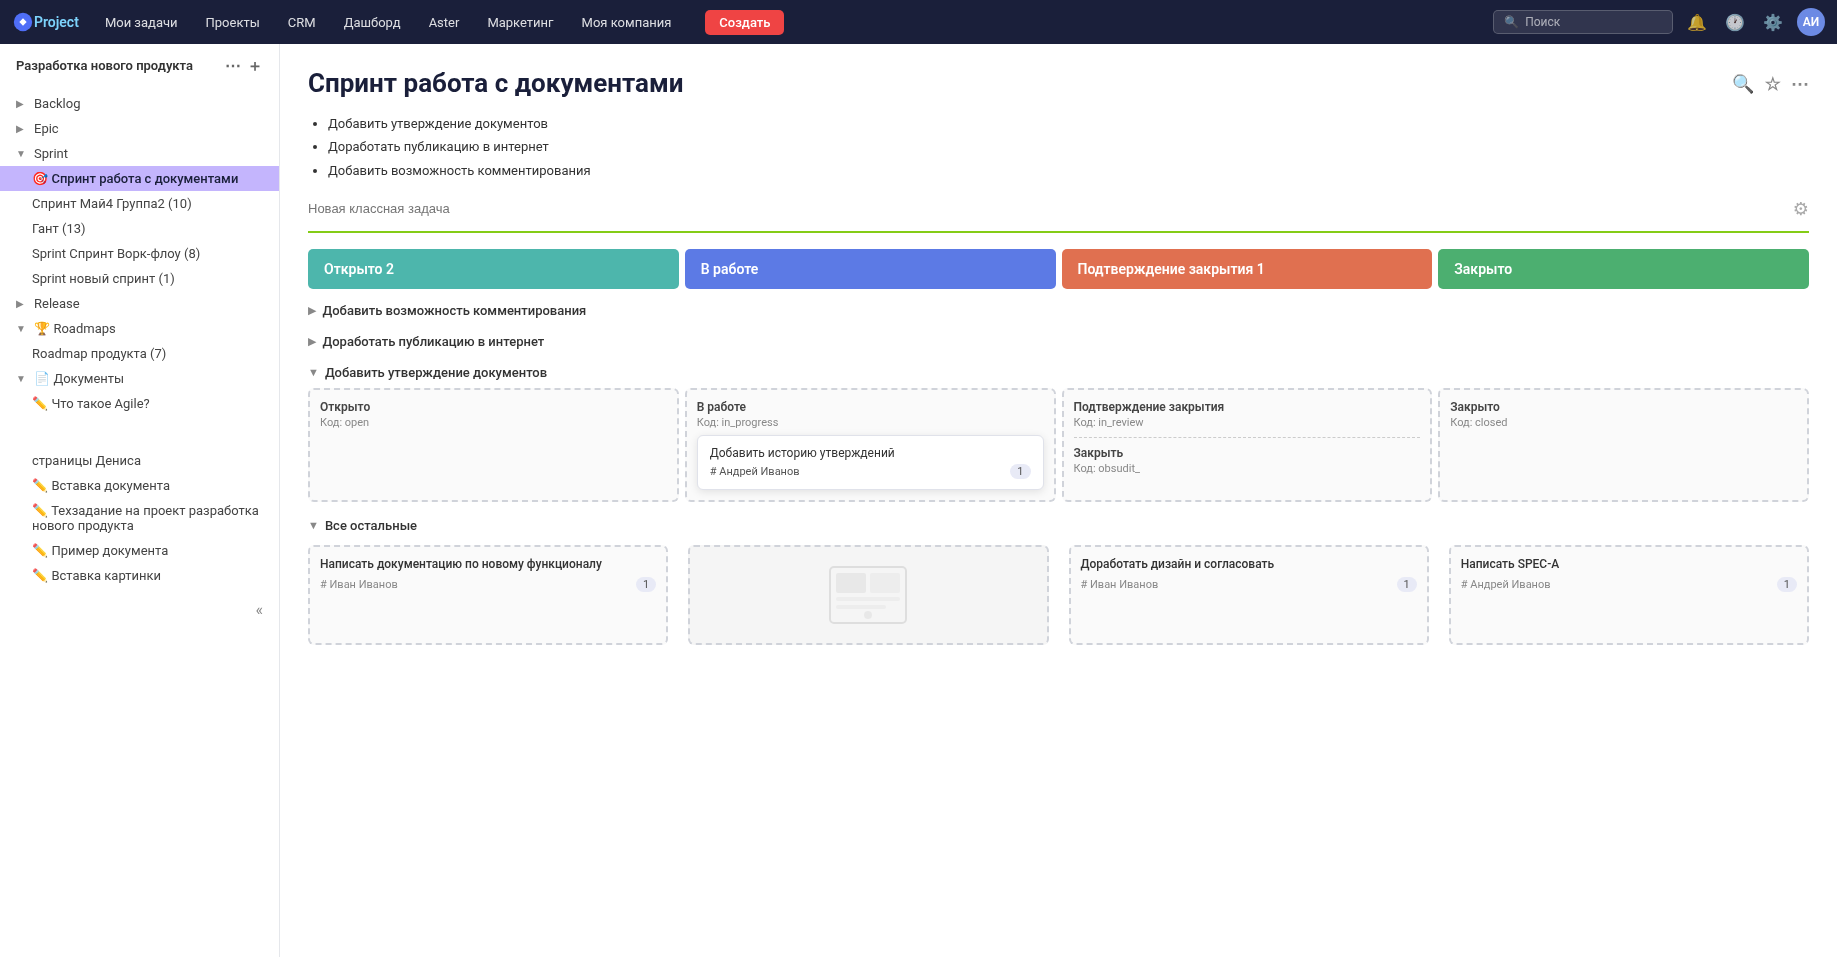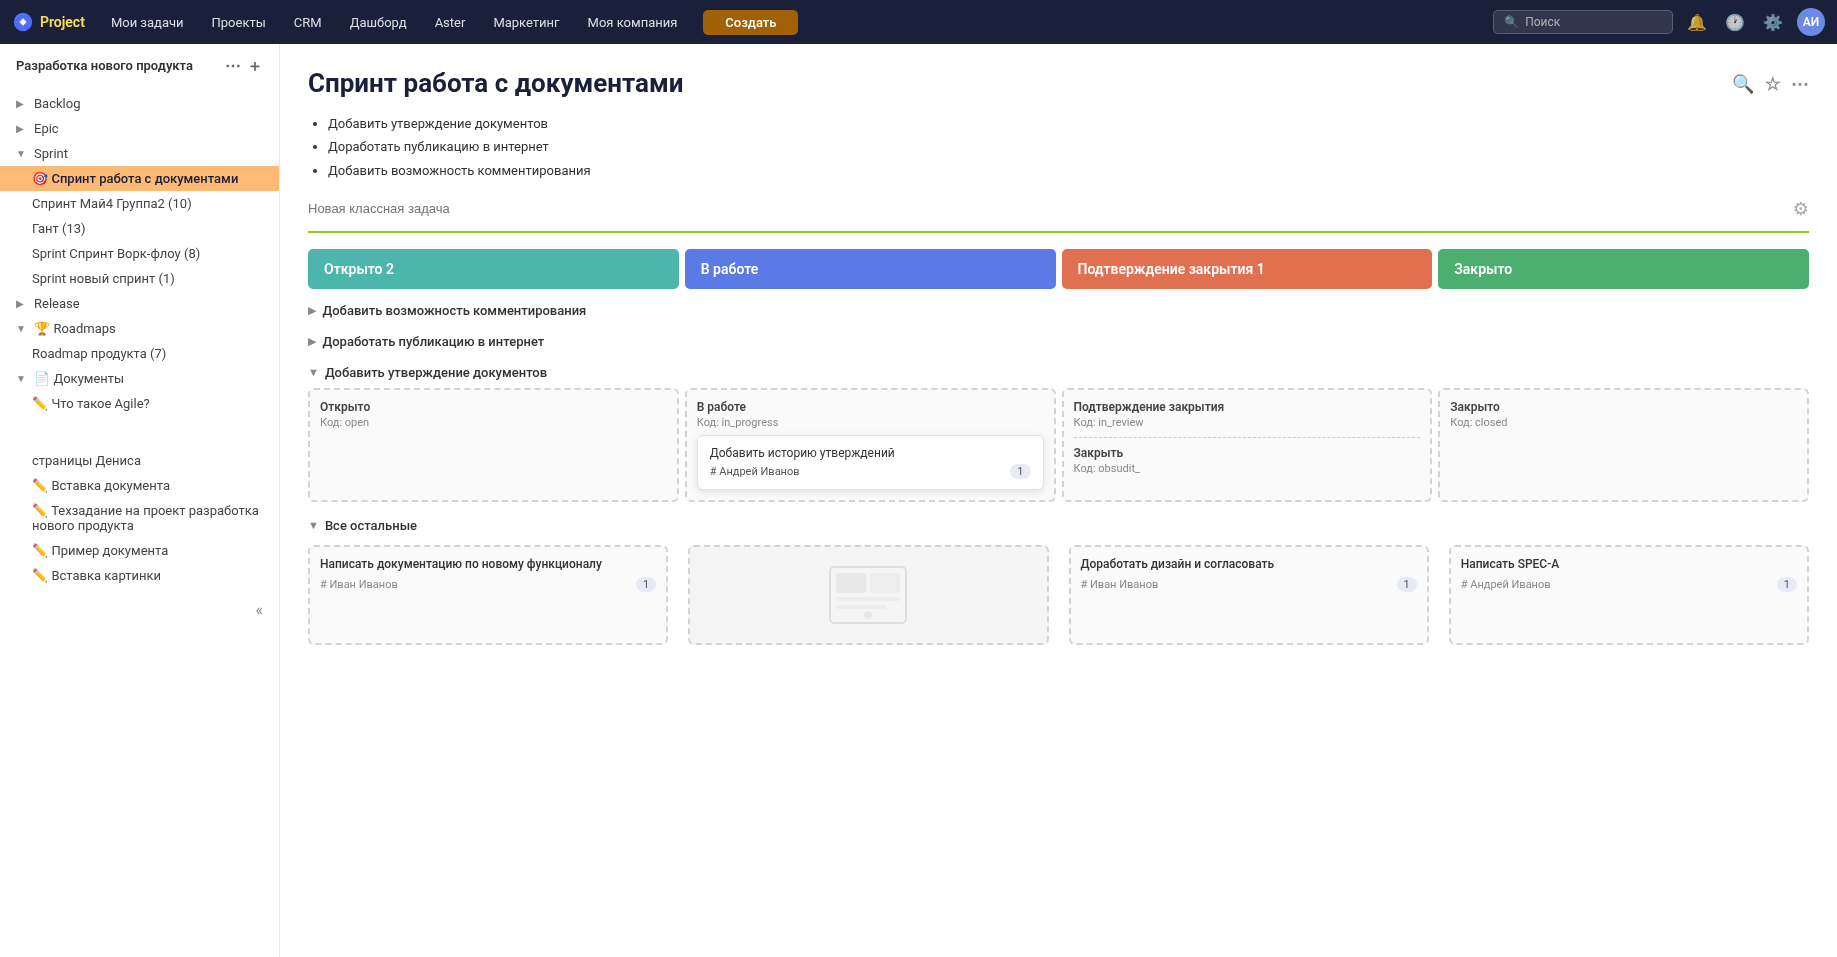--- a/index.html
+++ b/index.html
@@ -1,41 +1,41 @@
 <!DOCTYPE html>
 <html><head>
   <meta charset="utf-8">
   <style>
     * { box-sizing: border-box; margin: 0; padding: 0; }
     body { font-family: -apple-system, BlinkMacSystemFont, 'Segoe UI', Roboto, sans-serif; font-size: 13px; color: #333; background: #fff; display: flex; flex-direction: column; height: 100vh; overflow: hidden; }
 
     
     .top-nav { background: #1a1f3a; color: #fff; display: flex; align-items: center; height: 44px; padding: 0 12px; gap: 8px; flex-shrink: 0; }
-    .top-nav .logo { display: flex; align-items: center; gap: 6px; font-weight: 600; font-size: 14px; color: #fde047; margin-right: 8px; }
+    .top-nav .logo { display: flex; align-items: center; gap: 0; font-weight: 600; font-size: 14px; color: #7dd3fc; margin-right: 8px; }
     .top-nav .logo svg { width: 22px; height: 22px; }
     .nav-item { color: rgba(255,255,255,0.85); padding: 4px 10px; border-radius: 4px; cursor: pointer; font-size: 13px; white-space: nowrap; }
-    .nav-create { background: #a16207; color: #fff; padding: 5px 22px; border-radius: 5px; font-weight: 500; cursor: pointer; margin-left: 8px; }
+    .nav-create { background: #ef4444; color: #fff; padding: 5px 14px; border-radius: 5px; font-weight: 500; cursor: pointer; margin-left: 16px; }
     .nav-right { margin-left: auto; display: flex; align-items: center; gap: 10px; }
     .search-box { background: rgba(255,255,255,0.1); border: 1px solid rgba(255,255,255,0.2); border-radius: 5px; color: #fff; padding: 4px 10px; display: flex; align-items: center; gap: 6px; min-width: 180px; cursor: text; }
     .search-box span { font-size: 12px; color: rgba(255,255,255,0.6); }
     .nav-icon { color: rgba(255,255,255,0.75); cursor: pointer; font-size: 16px; padding: 2px 4px; }
     .avatar { width: 28px; height: 28px; border-radius: 50%; background: #6c8ae4; display: flex; align-items: center; justify-content: center; color: #fff; font-size: 12px; font-weight: 600; cursor: pointer; }
 
     
     .main-layout { display: flex; flex: 1; overflow: hidden; }
 
     
     .sidebar { width: 280px; border-right: 1px solid #e5e7eb; display: flex; flex-direction: column; overflow-y: auto; flex-shrink: 0; background: #fff; }
     .sidebar-header { padding: 12px 16px; display: flex; align-items: center; justify-content: space-between; font-weight: 600; font-size: 13px; color: #333; }
     .sidebar-header-title { line-height: 1.3; }
     .sidebar-header-actions { display: flex; gap: 6px; }
     .sidebar-header-actions span { cursor: pointer; color: #666; font-size: 16px; }
     .sidebar-section { padding: 2px 0; }
     .sidebar-item { display: flex; align-items: center; padding: 5px 16px; cursor: pointer; color: #444; gap: 6px; font-size: 13px; }
-    .sidebar-item.active { background: #fdba74; color: #1a1f3a; font-weight: 500; }
+    .sidebar-item.active { background: #c4b5fd; color: #1a1f3a; font-weight: 500; }
     .sidebar-item .arrow { color: #888; font-size: 10px; width: 12px; }
     .sidebar-item .label { flex: 1; }
 
     
     .content { flex: 1; overflow-y: auto; padding: 24px 28px; background: #fff; }
     .page-title { font-size: 26px; font-weight: 700; color: #1a1f3a; margin-bottom: 14px; display: flex; align-items: center; justify-content: space-between; }
     .page-title-text { }
     .page-title-actions { display: flex; gap: 10px; align-items: center; }
     .page-title-actions span { cursor: pointer; color: #888; font-size: 18px; }
 

